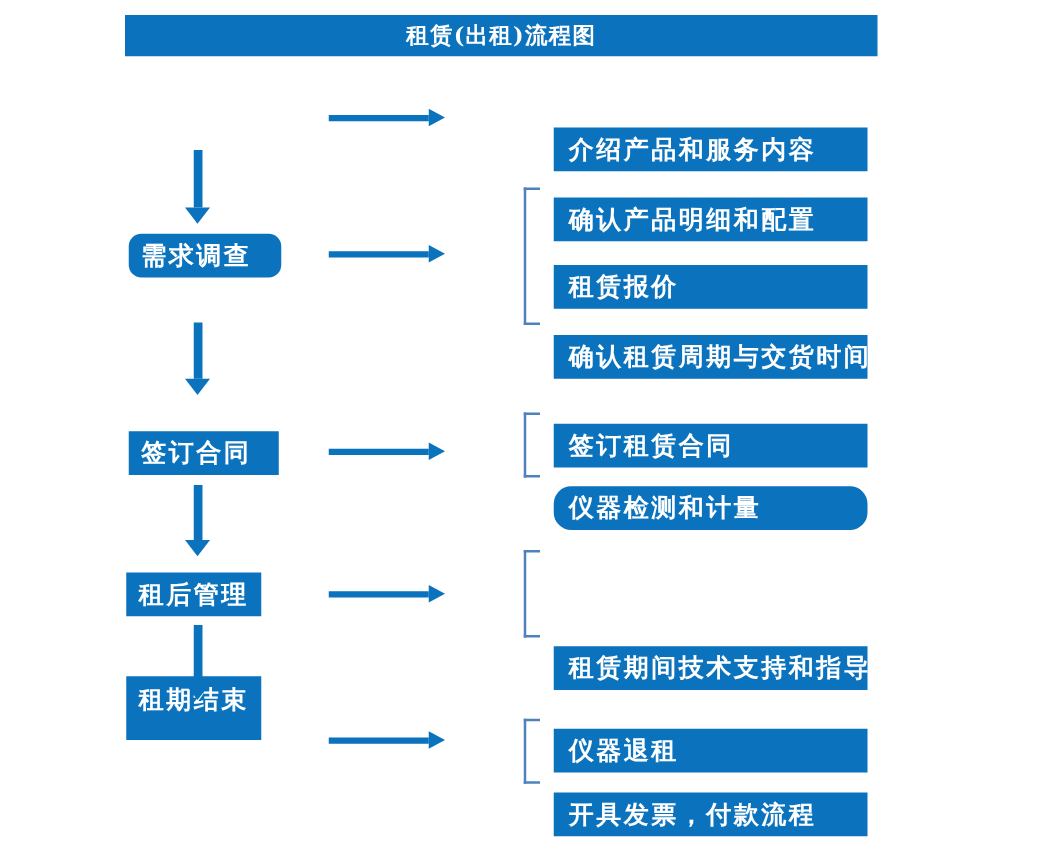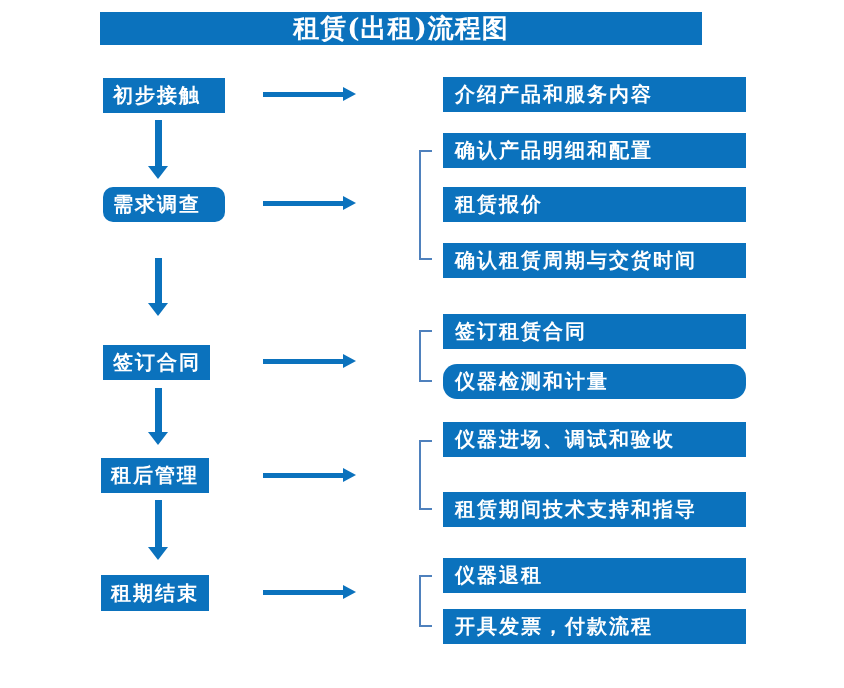--- a/index.html
+++ b/index.html
@@ -10,38 +10,38 @@
     background: #ffffff;
     font-family: "DejaVu Serif", "Liberation Serif", serif;
     overflow: hidden;
   }
   .title {
     position: absolute;
     left: 100px; top: 12px;
     width: 602px; height: 33px;
     background: #0b72bd;
     color: #ffffff;
-    font-size: 26px;
+    font-size: 18px;
     font-weight: bold;
     text-align: center;
     line-height: 33px;
     letter-spacing: 1px;
   }
   .lbox, .rbox {
     position: absolute;
     background: #0b72bd;
     color: #ffffff;
     font-size: 20px;
     font-weight: bold;
     letter-spacing: 2px;
     white-space: nowrap;
     box-sizing: border-box;
   }
   .lbox { padding-left: 10px; }
-  .rbox { left: 443px; width: 303px; height: 35px; line-height: 35px; padding-left: 12px; }
+  .rbox { left: 443px; width: 251px; height: 35px; line-height: 35px; padding-left: 12px; margin-top: 25px; }
   
   .harrow { position: absolute; left: 263px; width: 93px; height: 15px; }
   .harrow .stem { position: absolute; left: 0; top: 5px; width: 80px; height: 5px; background: #0b72bd; }
   .harrow .head {
     position: absolute; left: 80px; top: 0;
     width: 0; height: 0;
     border-left: 13px solid #0b72bd;
     border-top: 7.5px solid transparent;
     border-bottom: 7.5px solid transparent;
   }
@@ -64,33 +64,31 @@
     box-sizing: border-box;
   }
 </style>
 </head>
 <body>
 
 <div class="canvas">
 
   <div class="title">租赁(出租)流程图</div>
 
-  <div class="lbox" style="left:103px; top:78px;  width:122px; height:35px; line-height:35px;">初步接触</div>
   <div class="lbox" style="left:103px; top:187px; width:122px; height:35px; line-height:35px;border-radius:10px;">需求调查</div>
-  <div class="lbox" style="left:103px; top:345px; width:107px; height:35px; line-height:35px;">签订合同</div>
+  <div class="lbox" style="left:103px; top:345px; width:120px; height:35px; line-height:35px;">签订合同</div>
   <div class="lbox" style="left:101px; top:458px; width:108px; height:35px; line-height:35px;">租后管理</div>
-  <div class="lbox" style="left:101px; top:575px; width:108px; height:36px; line-height:36px;">租期结束</div>
+  <div class="lbox" style="left:101px; top:541px; width:108px; height:51px; line-height:36px;">租期结束</div>
 
   <div class="rbox" style="top:77px;">介绍产品和服务内容</div>
   <div class="rbox" style="top:133px;">确认产品明细和配置</div>
   <div class="rbox" style="top:187px;">租赁报价</div>
   <div class="rbox" style="top:243px;">确认租赁周期与交货时间</div>
   <div class="rbox" style="top:314px;">签订租赁合同</div>
   <div class="rbox" style="top:364px;border-radius:14px;">仪器检测和计量</div>
-  <div class="rbox" style="top:422px;">仪器进场、调试和验收</div>
   <div class="rbox" style="top:492px;">租赁期间技术支持和指导</div>
   <div class="rbox" style="top:558px;">仪器退租</div>
   <div class="rbox" style="top:609px;">开具发票，付款流程</div>
 
   <div class="harrow" style="top:87px;">
     <div class="stem"></div>
     <div class="head"></div>
   </div>
   <div class="harrow" style="top:196px;">
     <div class="stem"></div>

